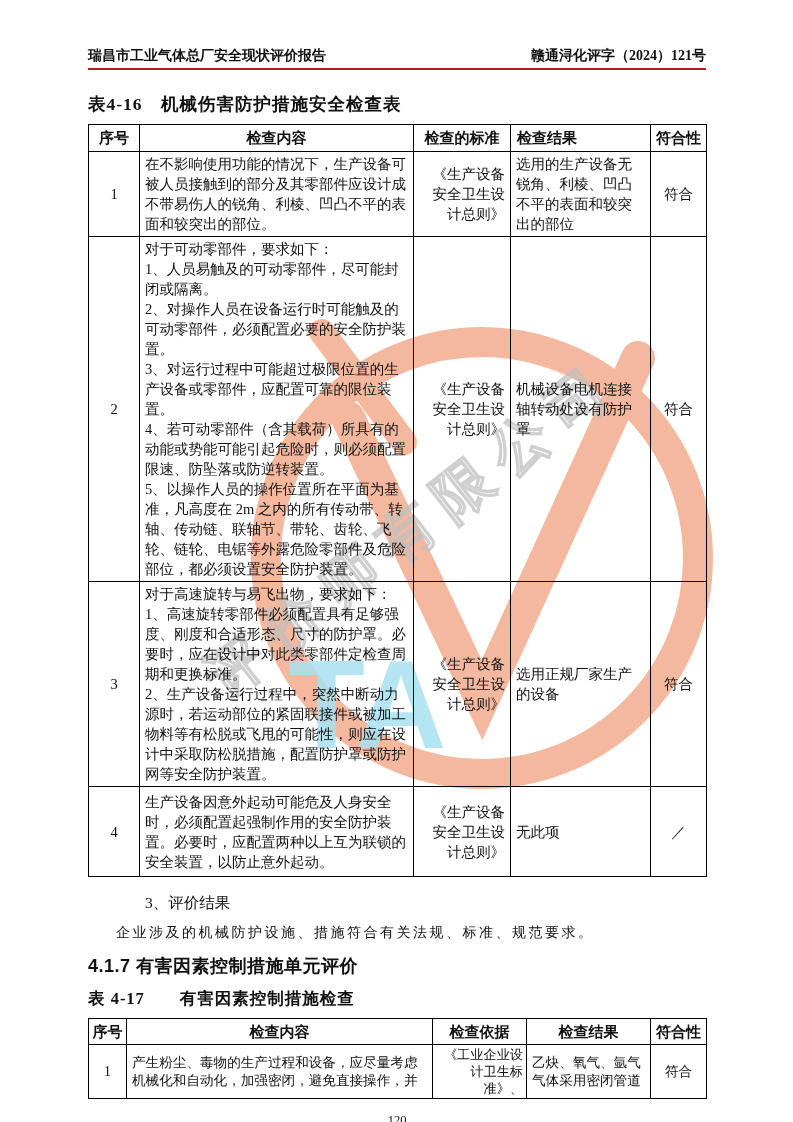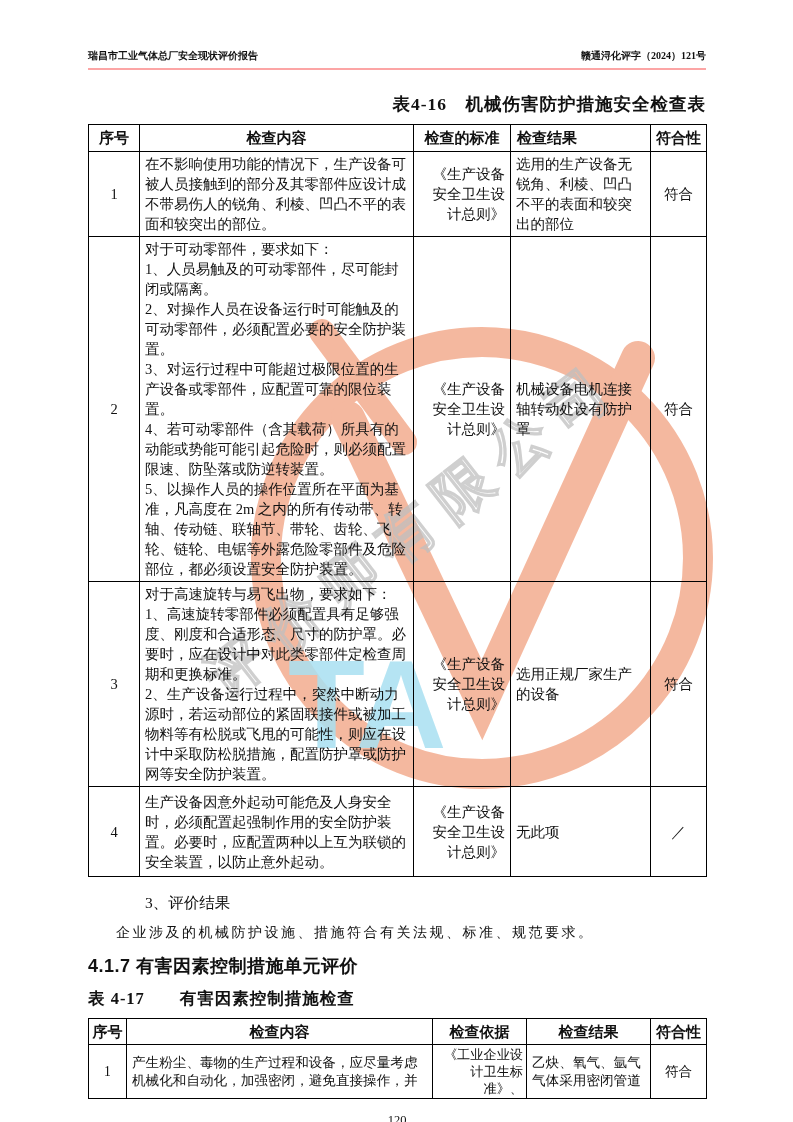--- a/index.html
+++ b/index.html
@@ -5,23 +5,23 @@
   html,body{margin:0;padding:0;}
   body{
     width:793px;height:1122px;position:relative;background:#ffffff;
     font-family:"Liberation Serif","DejaVu Serif",serif;color:#111;
     overflow:hidden;
   }
   .watermark{position:absolute;left:0;top:0;width:793px;height:1122px;z-index:0;}
   .content{position:absolute;left:88px;top:46px;width:618px;z-index:1;}
 
   .hdr{display:flex;justify-content:space-between;align-items:flex-end;
-       border-bottom:2px solid #fca5a5;padding-bottom:2px;
-       font-size:10px;font-weight:bold;line-height:20px;}
-  .title1{margin-top:22px;text-align:right;font-weight:bold;font-size:17.5px;letter-spacing:1px;}
+       border-bottom:2px solid #b91c1c;padding-bottom:2px;
+       font-size:14px;font-weight:bold;line-height:20px;}
+  .title1{margin-top:22px;text-align:left;font-weight:bold;font-size:17.5px;letter-spacing:1px;}
   .tbl{border-collapse:collapse;table-layout:fixed;width:618px;margin-top:8px;padding-left:40px;}
   .tbl td,.tbl th{border:1.5px solid #000;padding:2px 5px;font-size:14.5px;line-height:20px;
                   vertical-align:middle;overflow:hidden;background:transparent;}
   .tbl th{font-weight:bold;text-align:center;font-size:15px;padding:2px;}
   .th-left{text-align:left !important;padding-left:6px !important;}
   .c{text-align:center;}
   .std{text-align:right;}
   .prewrap{white-space:pre-line;vertical-align:top;text-align:left;}
   .r-h1{height:80px;}  .r-h2{height:300px;} .r-h3{height:203px;} .r-h4{height:90px;}
   .eval-item{margin-top:16px;padding-left:57px;font-size:15.5px;}

